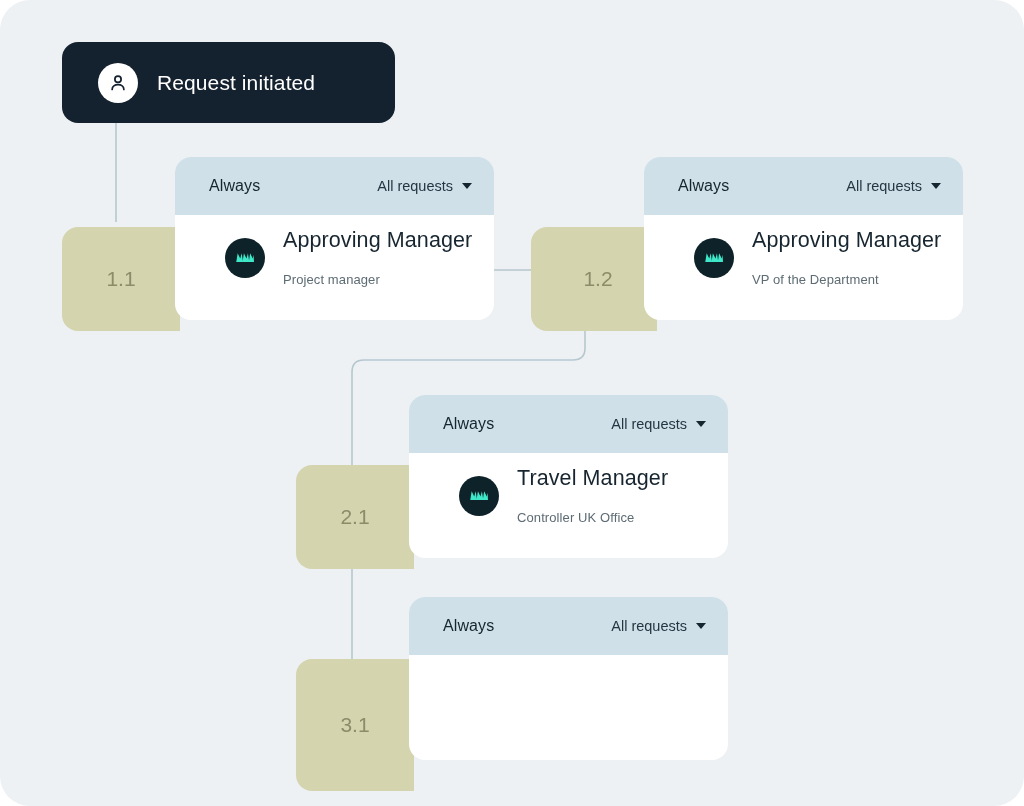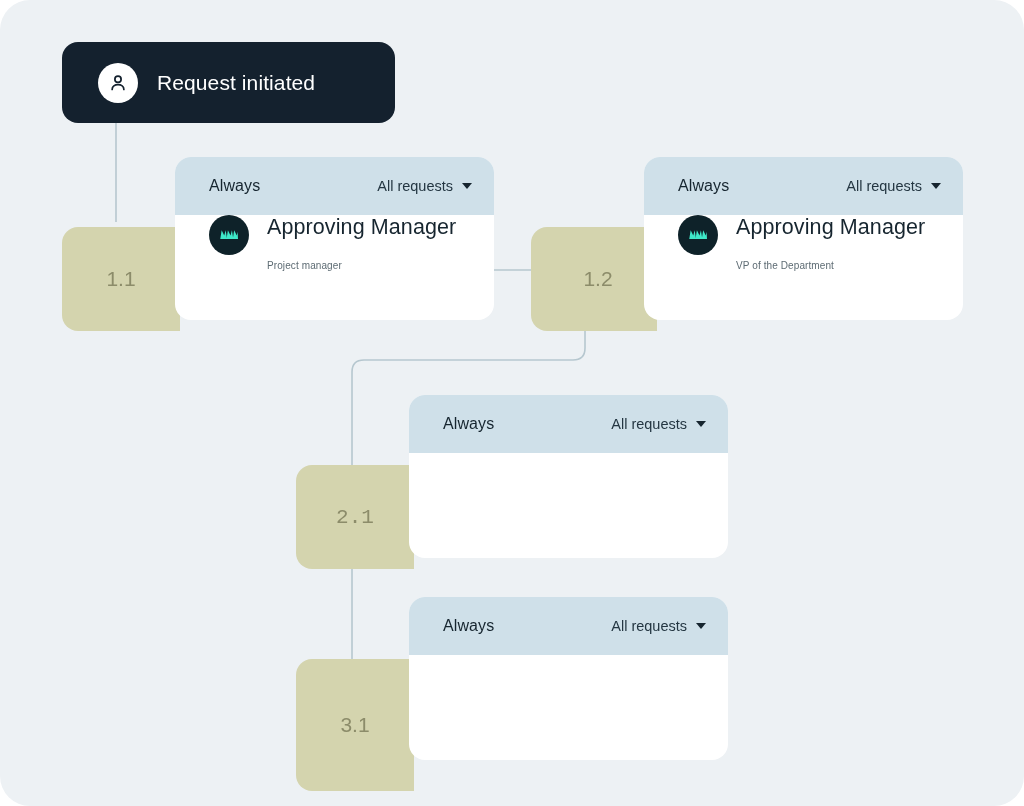--- a/index.html
+++ b/index.html
@@ -114,21 +114,22 @@
   .caret {
     width: 0;
     height: 0;
     border-left: 5px solid transparent;
     border-right: 5px solid transparent;
     border-top: 6px solid #16252f;
     display: block;
   }
   .step-body {
     display: flex;
-    padding-left: 34px;
+    align-items: center;
+    padding-left: 50px;
     height: 85px;
     box-sizing: border-box;
   }
   .approver-avatar {
     width: 40px;
     height: 40px;
     border-radius: 50%;
     background: #0e2229;
     display: flex;
     align-items: center;
@@ -138,21 +139,21 @@
   .approver-text {
     margin-left: 18px;
   }
   .approver-name {
     font-size: 21.5px;
     color: #16252f;
     line-height: 1.15;
     letter-spacing: .1px;
   }
   .approver-role {
-    font-size: 10px;
+    font-size: 13px;
     color: #5d6b73;
     margin-top: 20px;
     letter-spacing: .1px;
   }
 
   
 </style>
 </head>
 <body>
 
@@ -227,29 +228,42 @@
         </span>
         <span class="approver-text">
           <div class="approver-name">Approving Manager</div>
           <div class="approver-role">VP of the Department</div>
         </span>
       </div>
     </div>
   </div>
 
   <div class="step" style="left:296px; top:395px; width:432px; height:165px;">
-    <div class="step-index" style="top:61px; width:118px; height:104px;font-family:Liberation Mono, monospace;">
+    <div class="step-index" style="top:61px; width:118px; height:104px;">
       <span>2.1</span>
     </div>
     <div class="step-card" style="left:113px; top:0; width:319px; height:163px;">
       <div class="step-header">
         <span class="step-header-title">Always</span>
         <span class="step-header-filter">
           <span>All requests</span>
           <i class="caret"></i>
+        </span>
+      </div>
+      <div class="step-body">
+        <span class="approver-avatar">
+          <svg width="20" height="16" viewBox="0 0 24 18">
+            <path d="M1.5 13.8 L3.2 3.4 L6.3 9.6 L8.0 3.4 L9.7 13.8 Z" fill="#3ee8c8"></path>
+            <path d="M9.0 13.8 L10.7 3.4 L13.8 9.6 L15.5 3.4 L17.2 13.8 Z" fill="#3ee8c8"></path>
+            <path d="M16.5 13.8 L18.2 3.4 L21.3 9.6 L22.3 5.2 L22.8 13.8 Z" fill="#3ee8c8"></path>
+          </svg>
+        </span>
+        <span class="approver-text">
+          <div class="approver-name">Travel Manager</div>
+          <div class="approver-role">Controller UK Office</div>
         </span>
       </div>
     </div>
   </div>
 
   <div class="step" style="left:296px; top:597px; width:432px; height:165px;">
     <div class="step-index" style="top:53px; width:118px; height:132px;">
       <span>3.1</span>
     </div>
     <div class="step-card" style="left:113px; top:0; width:319px; height:163px;">

